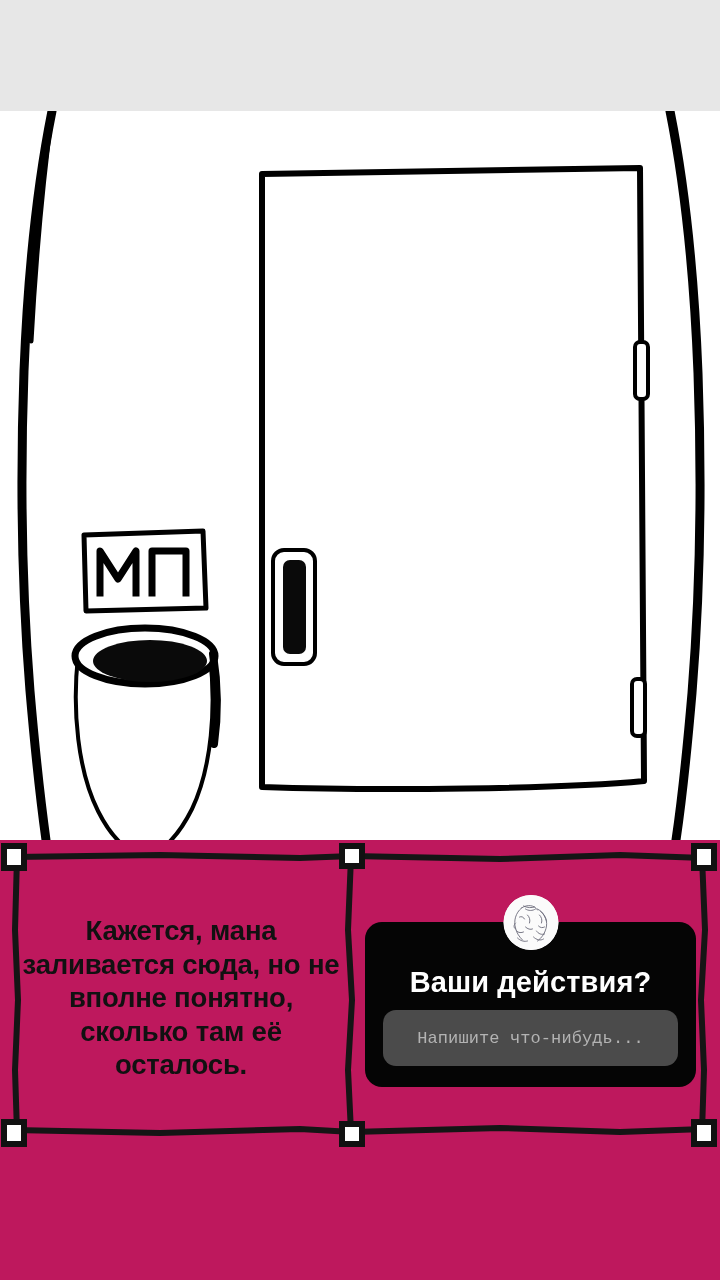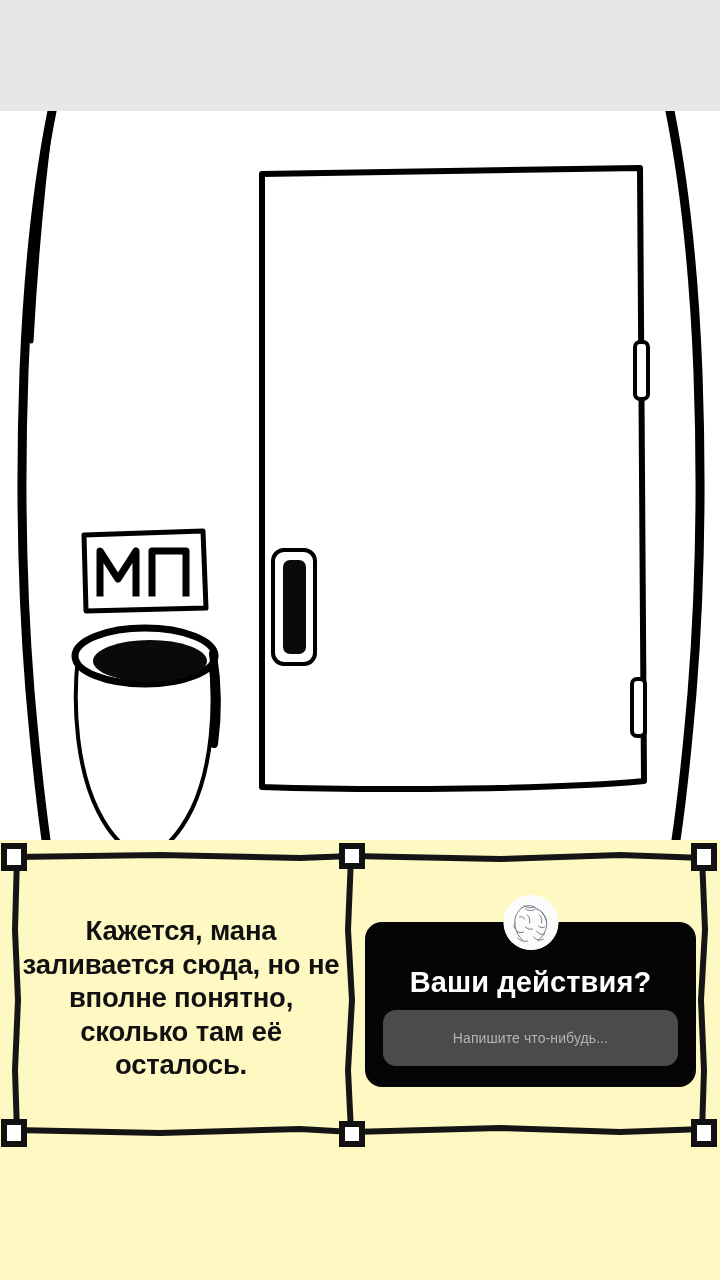--- a/index.html
+++ b/index.html
@@ -37,21 +37,21 @@
     background: #ffffff;
     overflow: hidden;
   }
   .illustration svg { display: block; }
 
   
   .bottom-panel {
     position: absolute;
     left: 0; top: 840px;
     width: 720px; height: 440px;
-    background: #fef9c3;
+    background: #be185d;
     overflow: hidden;
   }
 
   
   .frame-svg {
     position: absolute;
     left: 0; top: 0;
     width: 720px; height: 440px;
     pointer-events: none;
   }
@@ -135,22 +135,22 @@
     height: 56px;
     background: #4b4b4b;
     border-radius: 13px;
     display: flex;
     align-items: center;
     justify-content: center;
     box-sizing: border-box;
   }
   .sticker-input-placeholder {
     color: #b3b3b3;
-    font-family: Liberation Sans, sans-serif;
-    font-size: 14px;
+    font-family: Liberation Mono, monospace;
+    font-size: 17px;
     font-weight: normal;
     letter-spacing: 0.1px;
     white-space: nowrap;
   }
 </style>
 </head>
 <body>
 
 <div id="screen">
 

